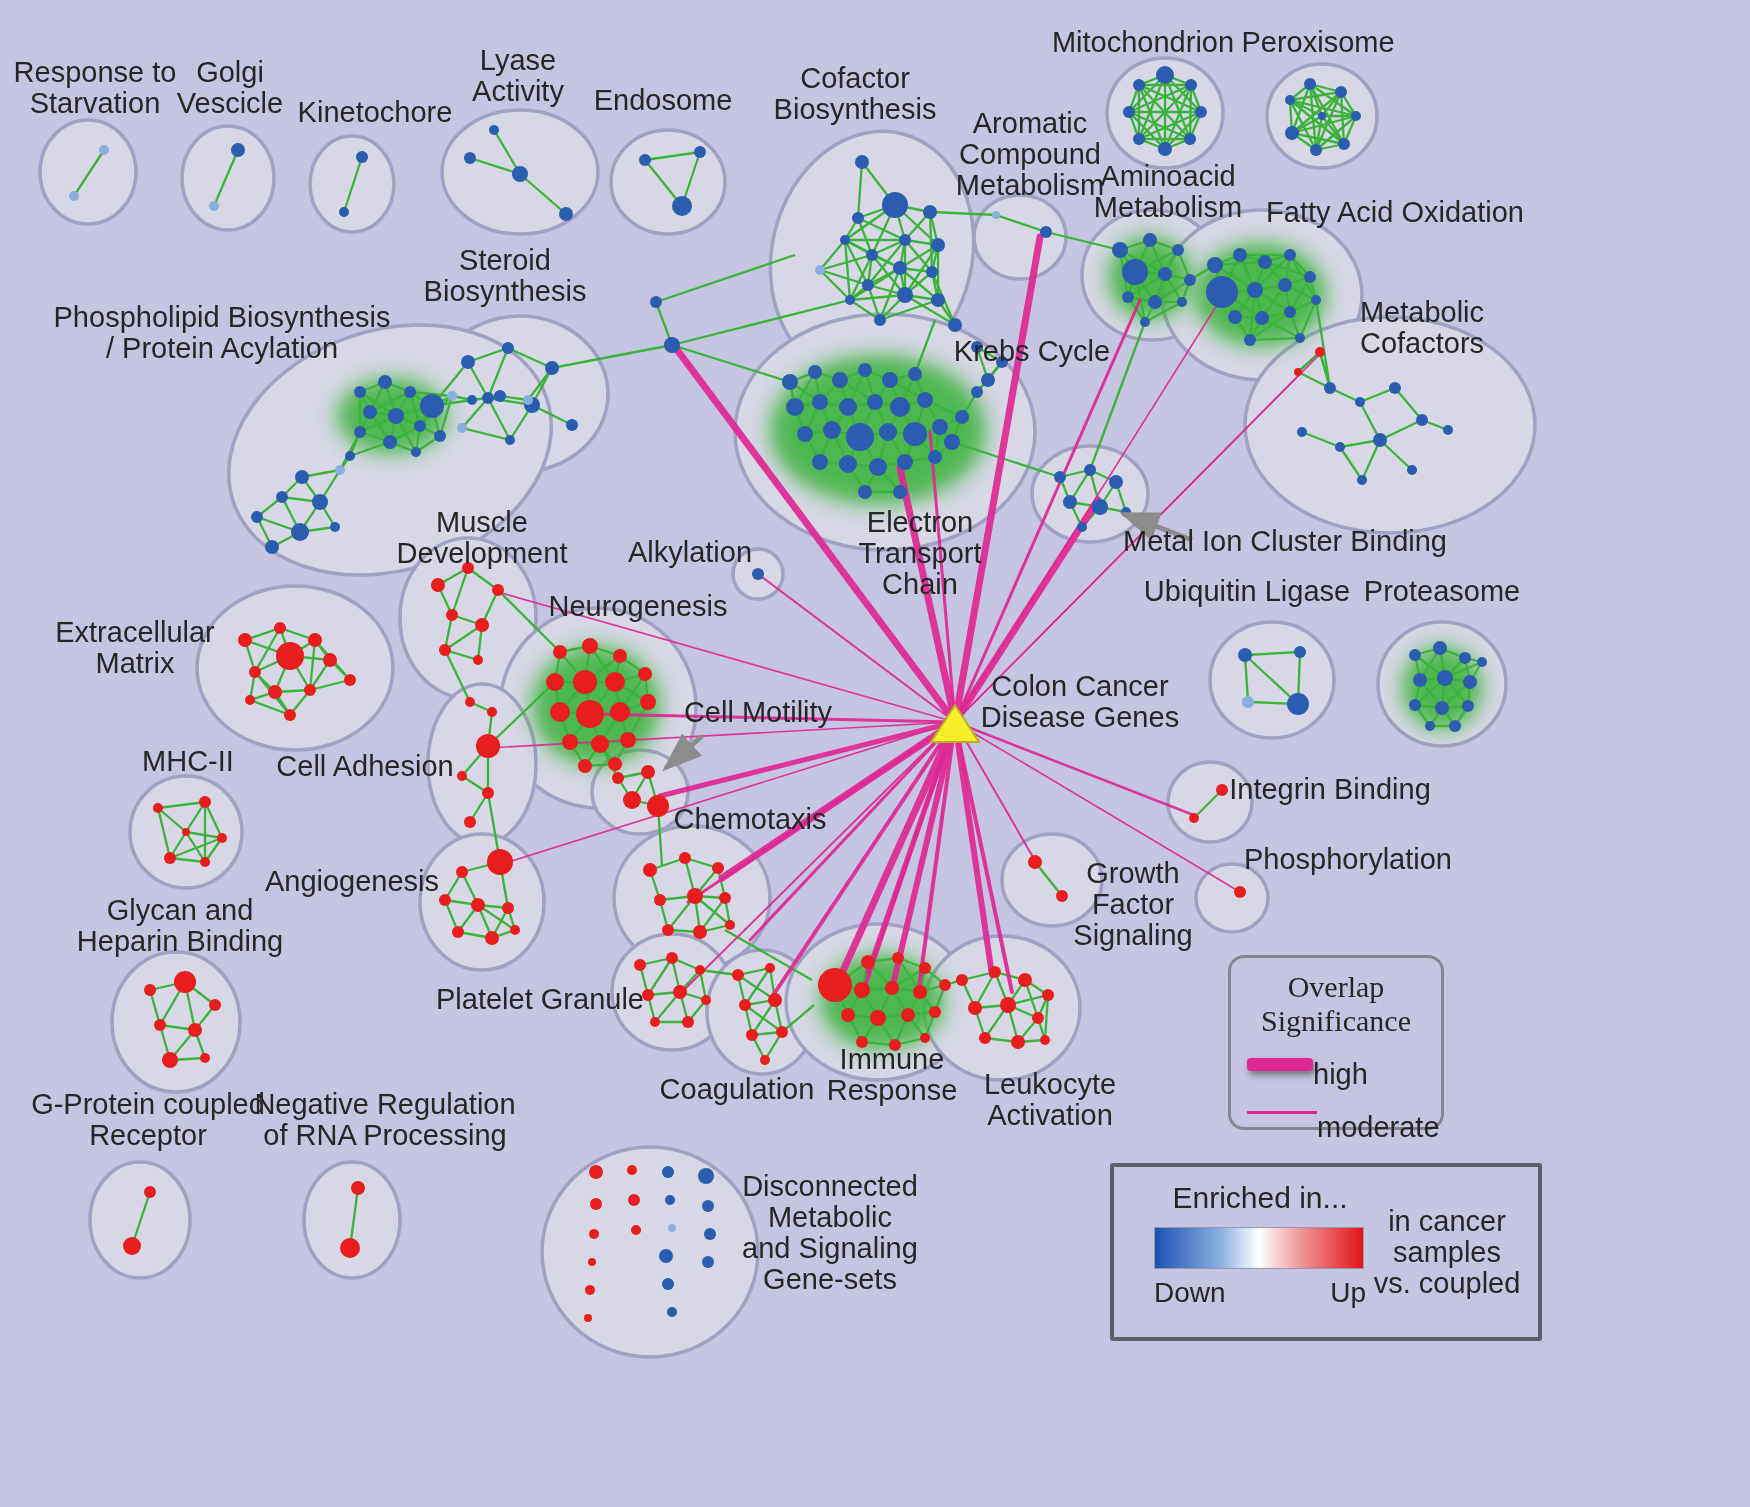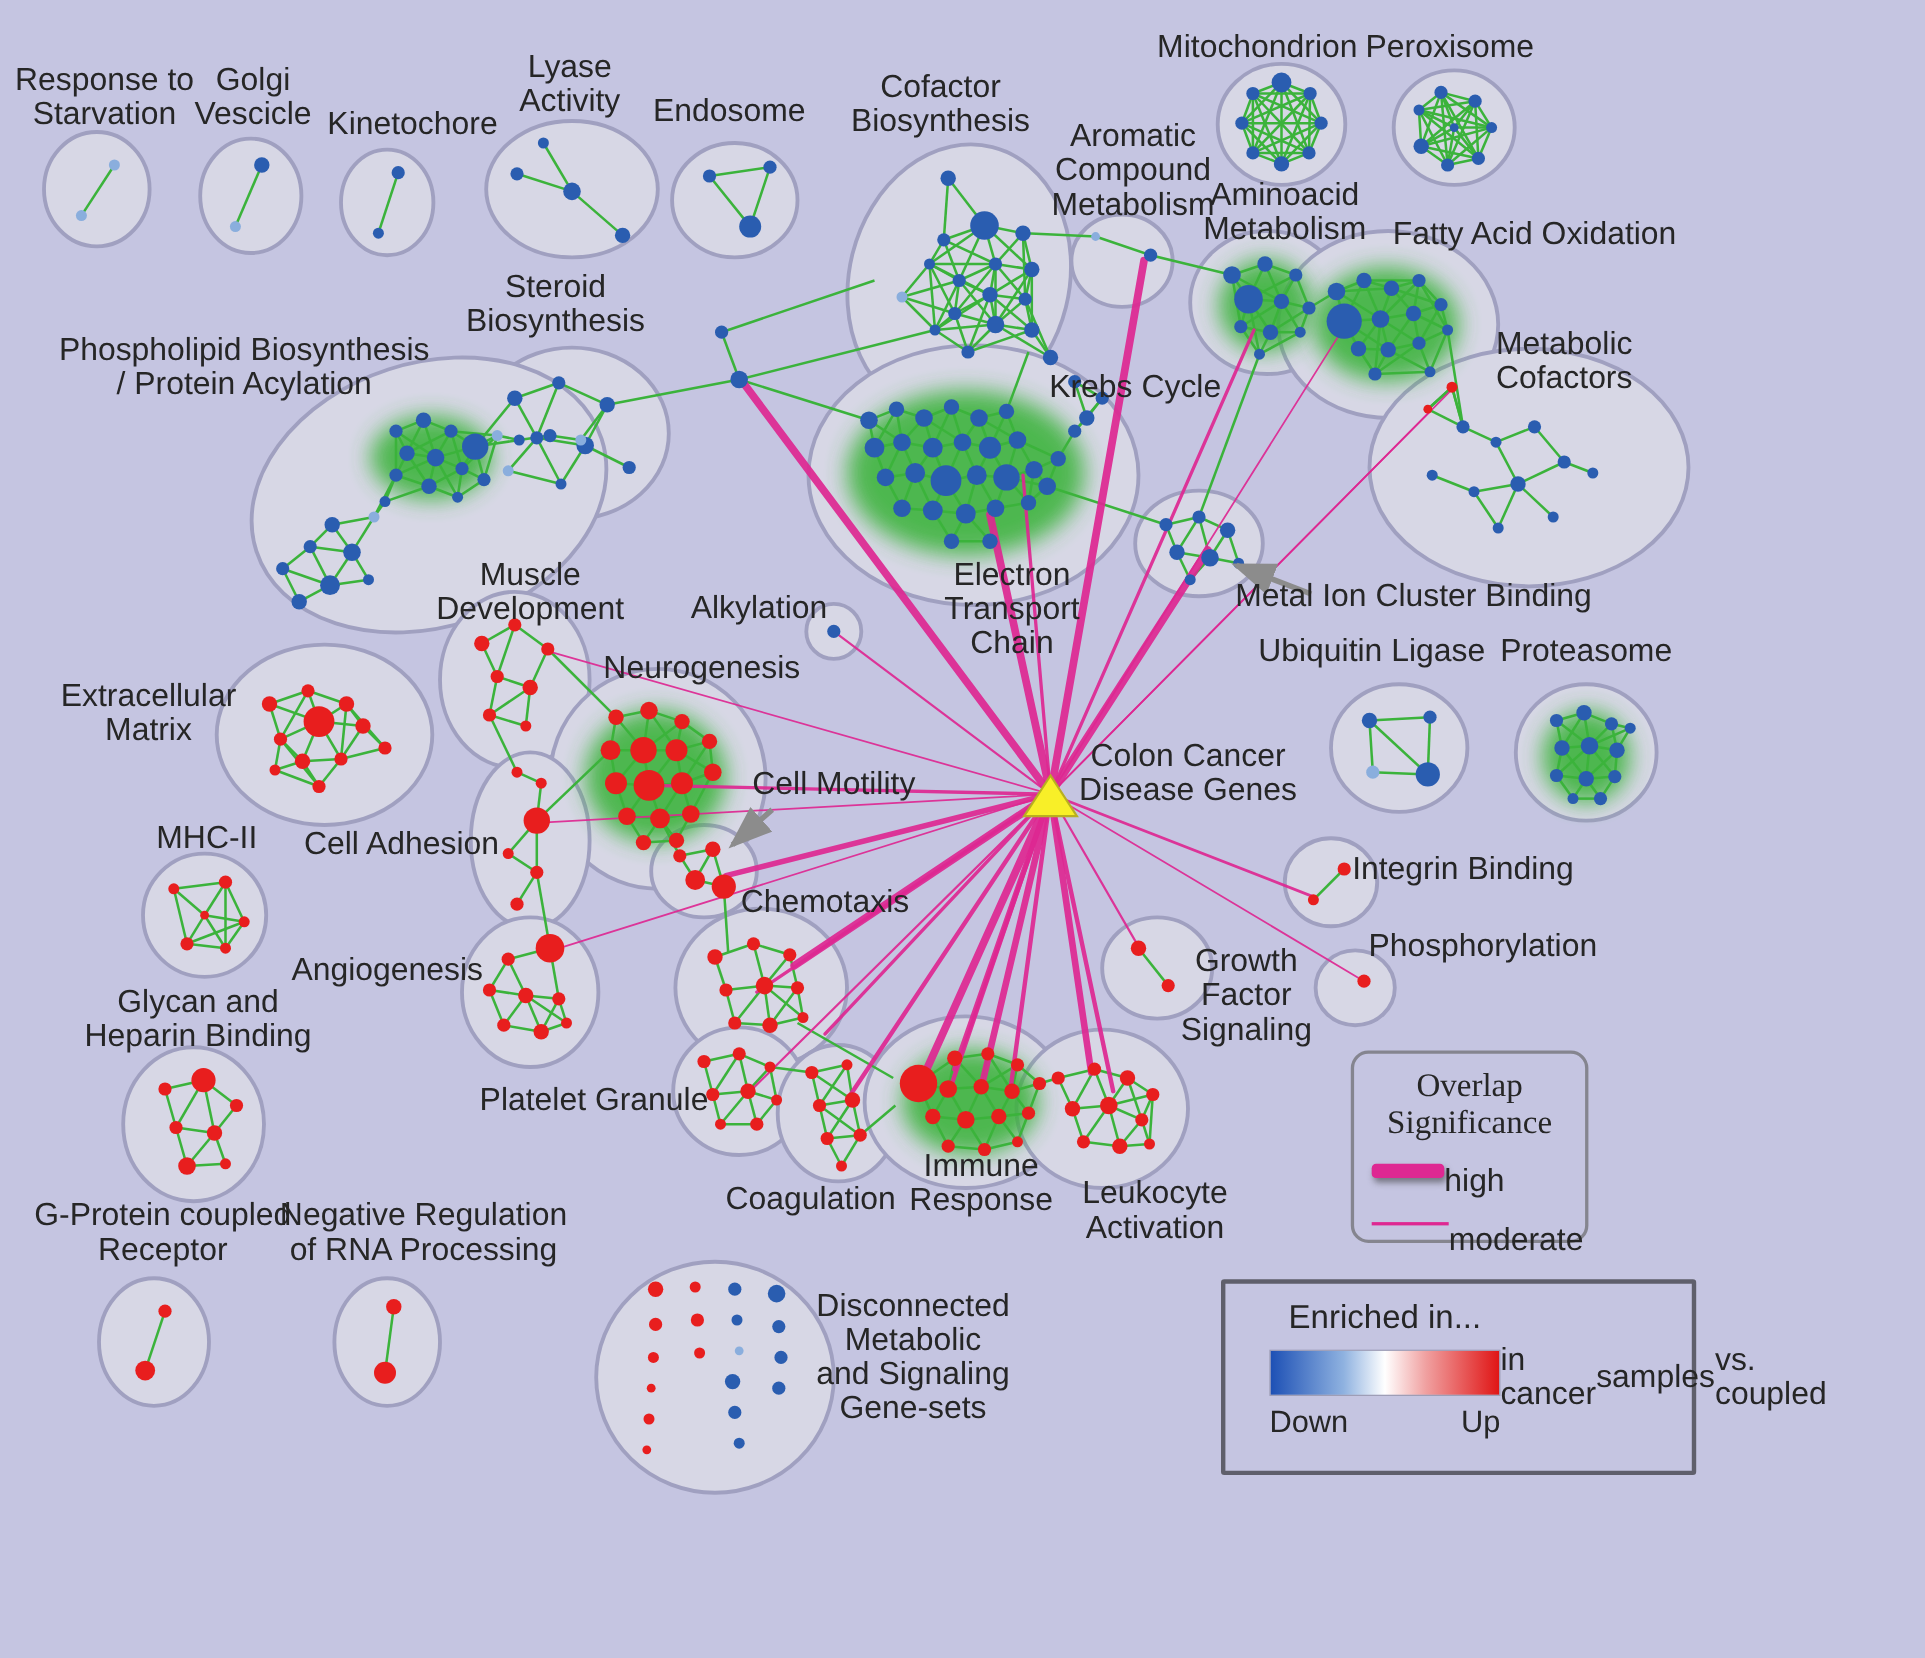--- a/index.html
+++ b/index.html
@@ -21,21 +21,21 @@
   .bar.thin{width:70px;height:3px;}
   .ltext{font-size:29px;}
   
   .legend.enriched{left:1110px;top:1163px;width:432px;height:178px;border:4px solid #5f5f6b;
                    border-radius:3px;display:flex;align-items:stretch;background:var(--bg);}
   .e-left{margin-left:40px;width:212px;display:flex;flex-direction:column;}
   .etitle{text-align:center;font-size:30px;margin-top:14px;}
   .gradient{margin-top:12px;height:40px;width:208px;border:1px solid #9a9ab2;
             background:linear-gradient(to right,#1d50b5,#8fb2e0 32%,#ffffff 50%,#f0a0a0 68%,#e01515);}
   .du-row{display:flex;justify-content:space-between;font-size:28px;margin-top:8px;}
-  .e-note{flex:1;display:flex;flex-direction:row;justify-content:center;align-items:center;
+  .e-note{flex:1;display:flex;flex-direction:column;justify-content:center;align-items:center;
           font-size:29px;line-height:31px;margin-right:10px;}
 </style>
 </head>
 <body>
 
 <div class="stage">
   <svg id="net" viewBox="0 0 1750 1507">
       <defs>
         <filter id="soft" x="-60%" y="-60%" width="220%" height="220%">
           <feGaussianBlur stdDeviation="10"></feGaussianBlur>

